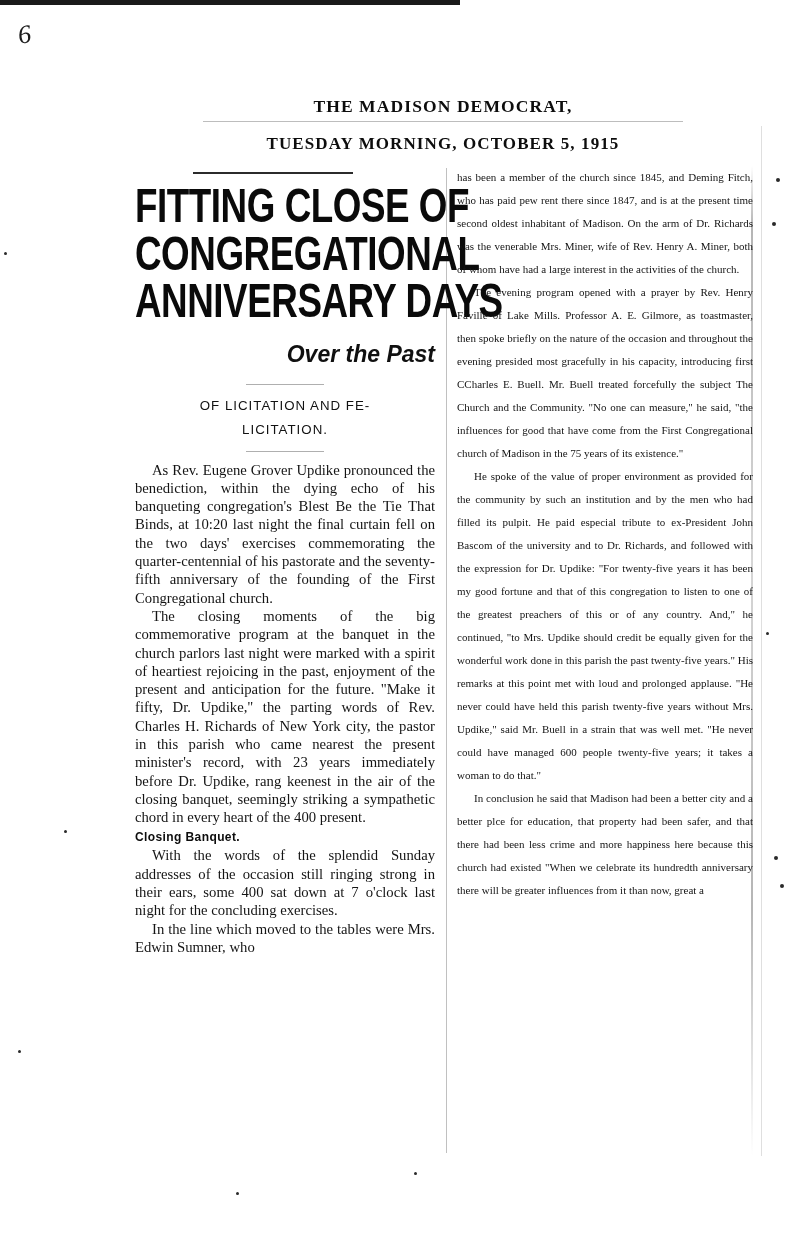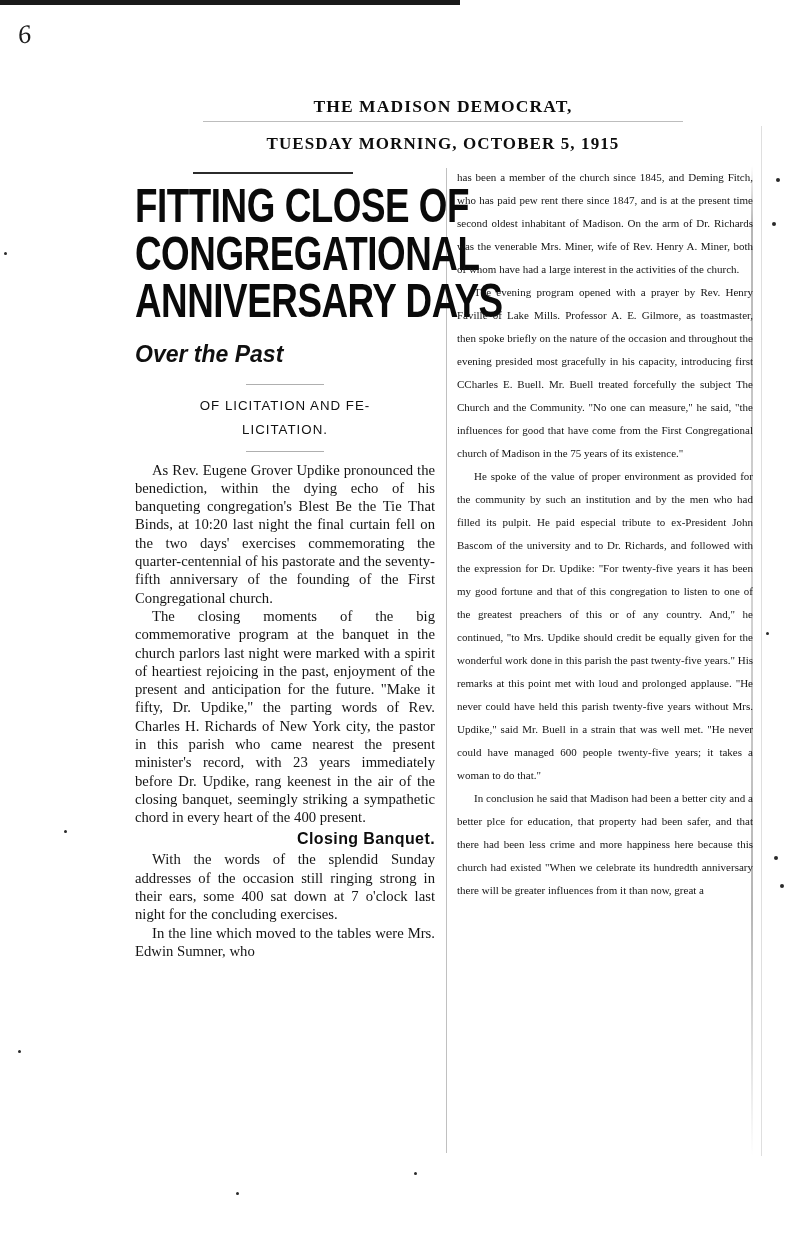--- a/index.html
+++ b/index.html
@@ -130,21 +130,21 @@
   #subhead {
     font-family: "Liberation Sans", sans-serif;
     font-style: italic;
     font-weight: bold;
     font-size: 23px;
     line-height: 1.42;
     color: #101010;
     margin-bottom: 14px;
   }
   #subhead .sh1 { display: block; }
-  #subhead .sh2 { display: block; }
+  #subhead .sh2 { display: block; text-align: right; }
 
   .thin-rule {
     width: 78px; height: 1px;
     margin: 9px auto;
     background: rgba(110,110,110,.55);
   }
 
   
   #deck {
     font-family: "Liberation Sans", sans-serif;
@@ -163,24 +163,24 @@
     font-size: 14.7px;
     line-height: 18.3px;
     text-align: justify;
     text-justify: inter-word;
     color: #141414;
     hyphens: none;
   }
   .body-col p.indent { text-indent: 17px; }
   .subhead-inline {
     display: block;
-    text-align: right;
+    text-align: left;
     font-family: "Liberation Sans", sans-serif;
     font-weight: bold;
-    font-size: 16px;
+    font-size: 12px;
     letter-spacing: .4px;
     margin: 4px 0 2px 0;
     color: #0d0d0d;
   }
   #col-right .body-col p { font-size: 11px; line-height: 23px; }
 </style>
 </head>
 <body>
 
 <div id="scan-top-band"></div>

